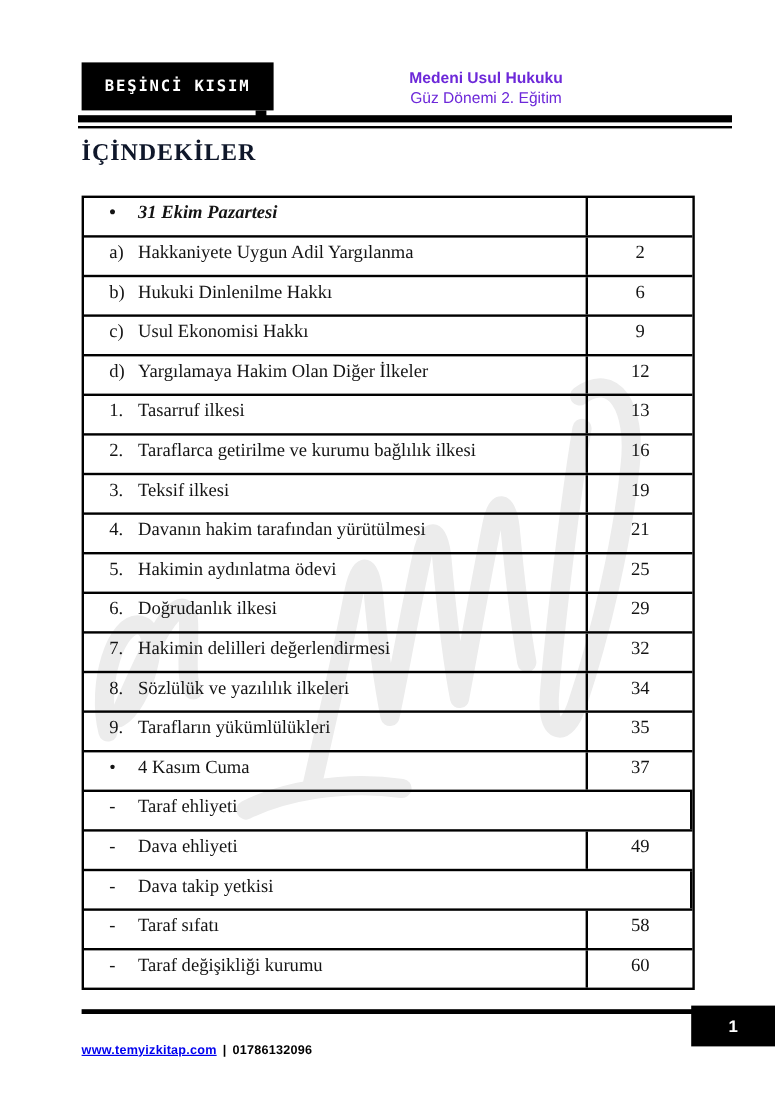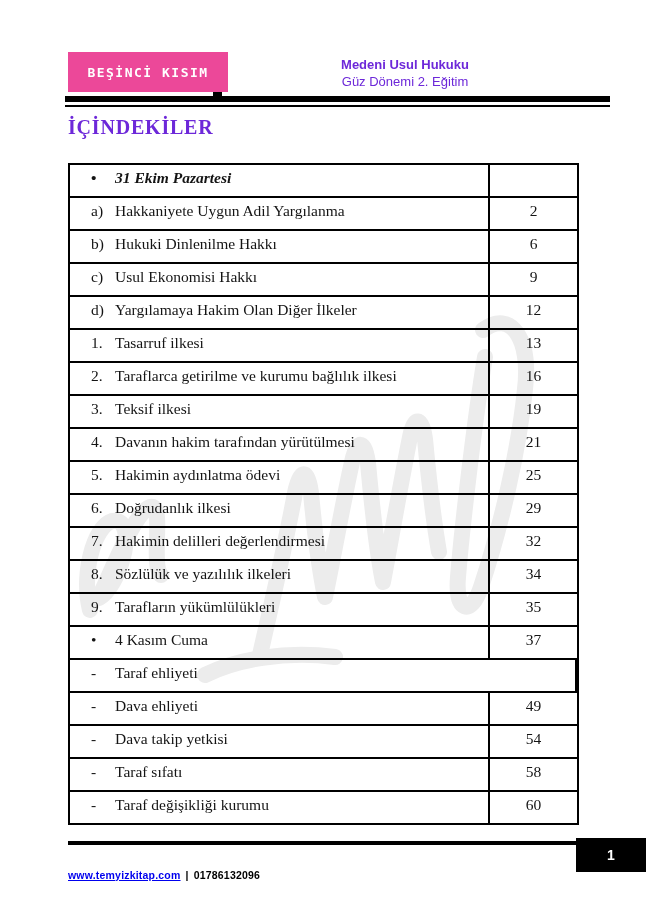--- a/index.html
+++ b/index.html
@@ -12,21 +12,21 @@
     overflow: hidden;
     font-family: "Liberation Serif", serif;
     color: #141414;
   }
 
   
   .kisim-box {
     position: absolute;
     left: 68px; top: 52px;
     width: 160px; height: 40px;
-    background: #ec4899;
+    background: #000000;
     color: #fff;
     display: flex; align-items: center; justify-content: center;
     font-family: "DejaVu Sans Mono", monospace;
     font-weight: bold;
     font-size: 13px;
     letter-spacing: 1.5px;
     z-index: 2;
   }
   .kisim-tab {
     position: absolute;
@@ -58,21 +58,21 @@
 
   
   .page-title {
     position: absolute;
     left: 68px; top: 116px;
     margin: 0;
     font-family: "Liberation Serif", serif;
     font-size: 20px;
     font-weight: bold;
     letter-spacing: 0.8px;
-    color: #6d28d9;
+    color: #0f172a;
     z-index: 2;
   }
 
   
   .watermark {
     position: absolute;
     left: 55px; top: 265px;
     width: 500px; height: 430px;
     z-index: 0;
     pointer-events: none;
@@ -307,21 +307,20 @@
         <span class="label">Dava ehliyeti</span>
       </div>
       <div class="page-cell">49</div>
     </div>
 
     <div class="toc-row">
       <div class="cell-main">
         <span class="marker">-</span>
         <span class="label">Dava takip yetkisi</span>
       </div>
-      <div class="page-cell">54</div>
     </div>
 
     <div class="toc-row">
       <div class="cell-main">
         <span class="marker">-</span>
         <span class="label">Taraf sıfatı</span>
       </div>
       <div class="page-cell">58</div>
     </div>
 

